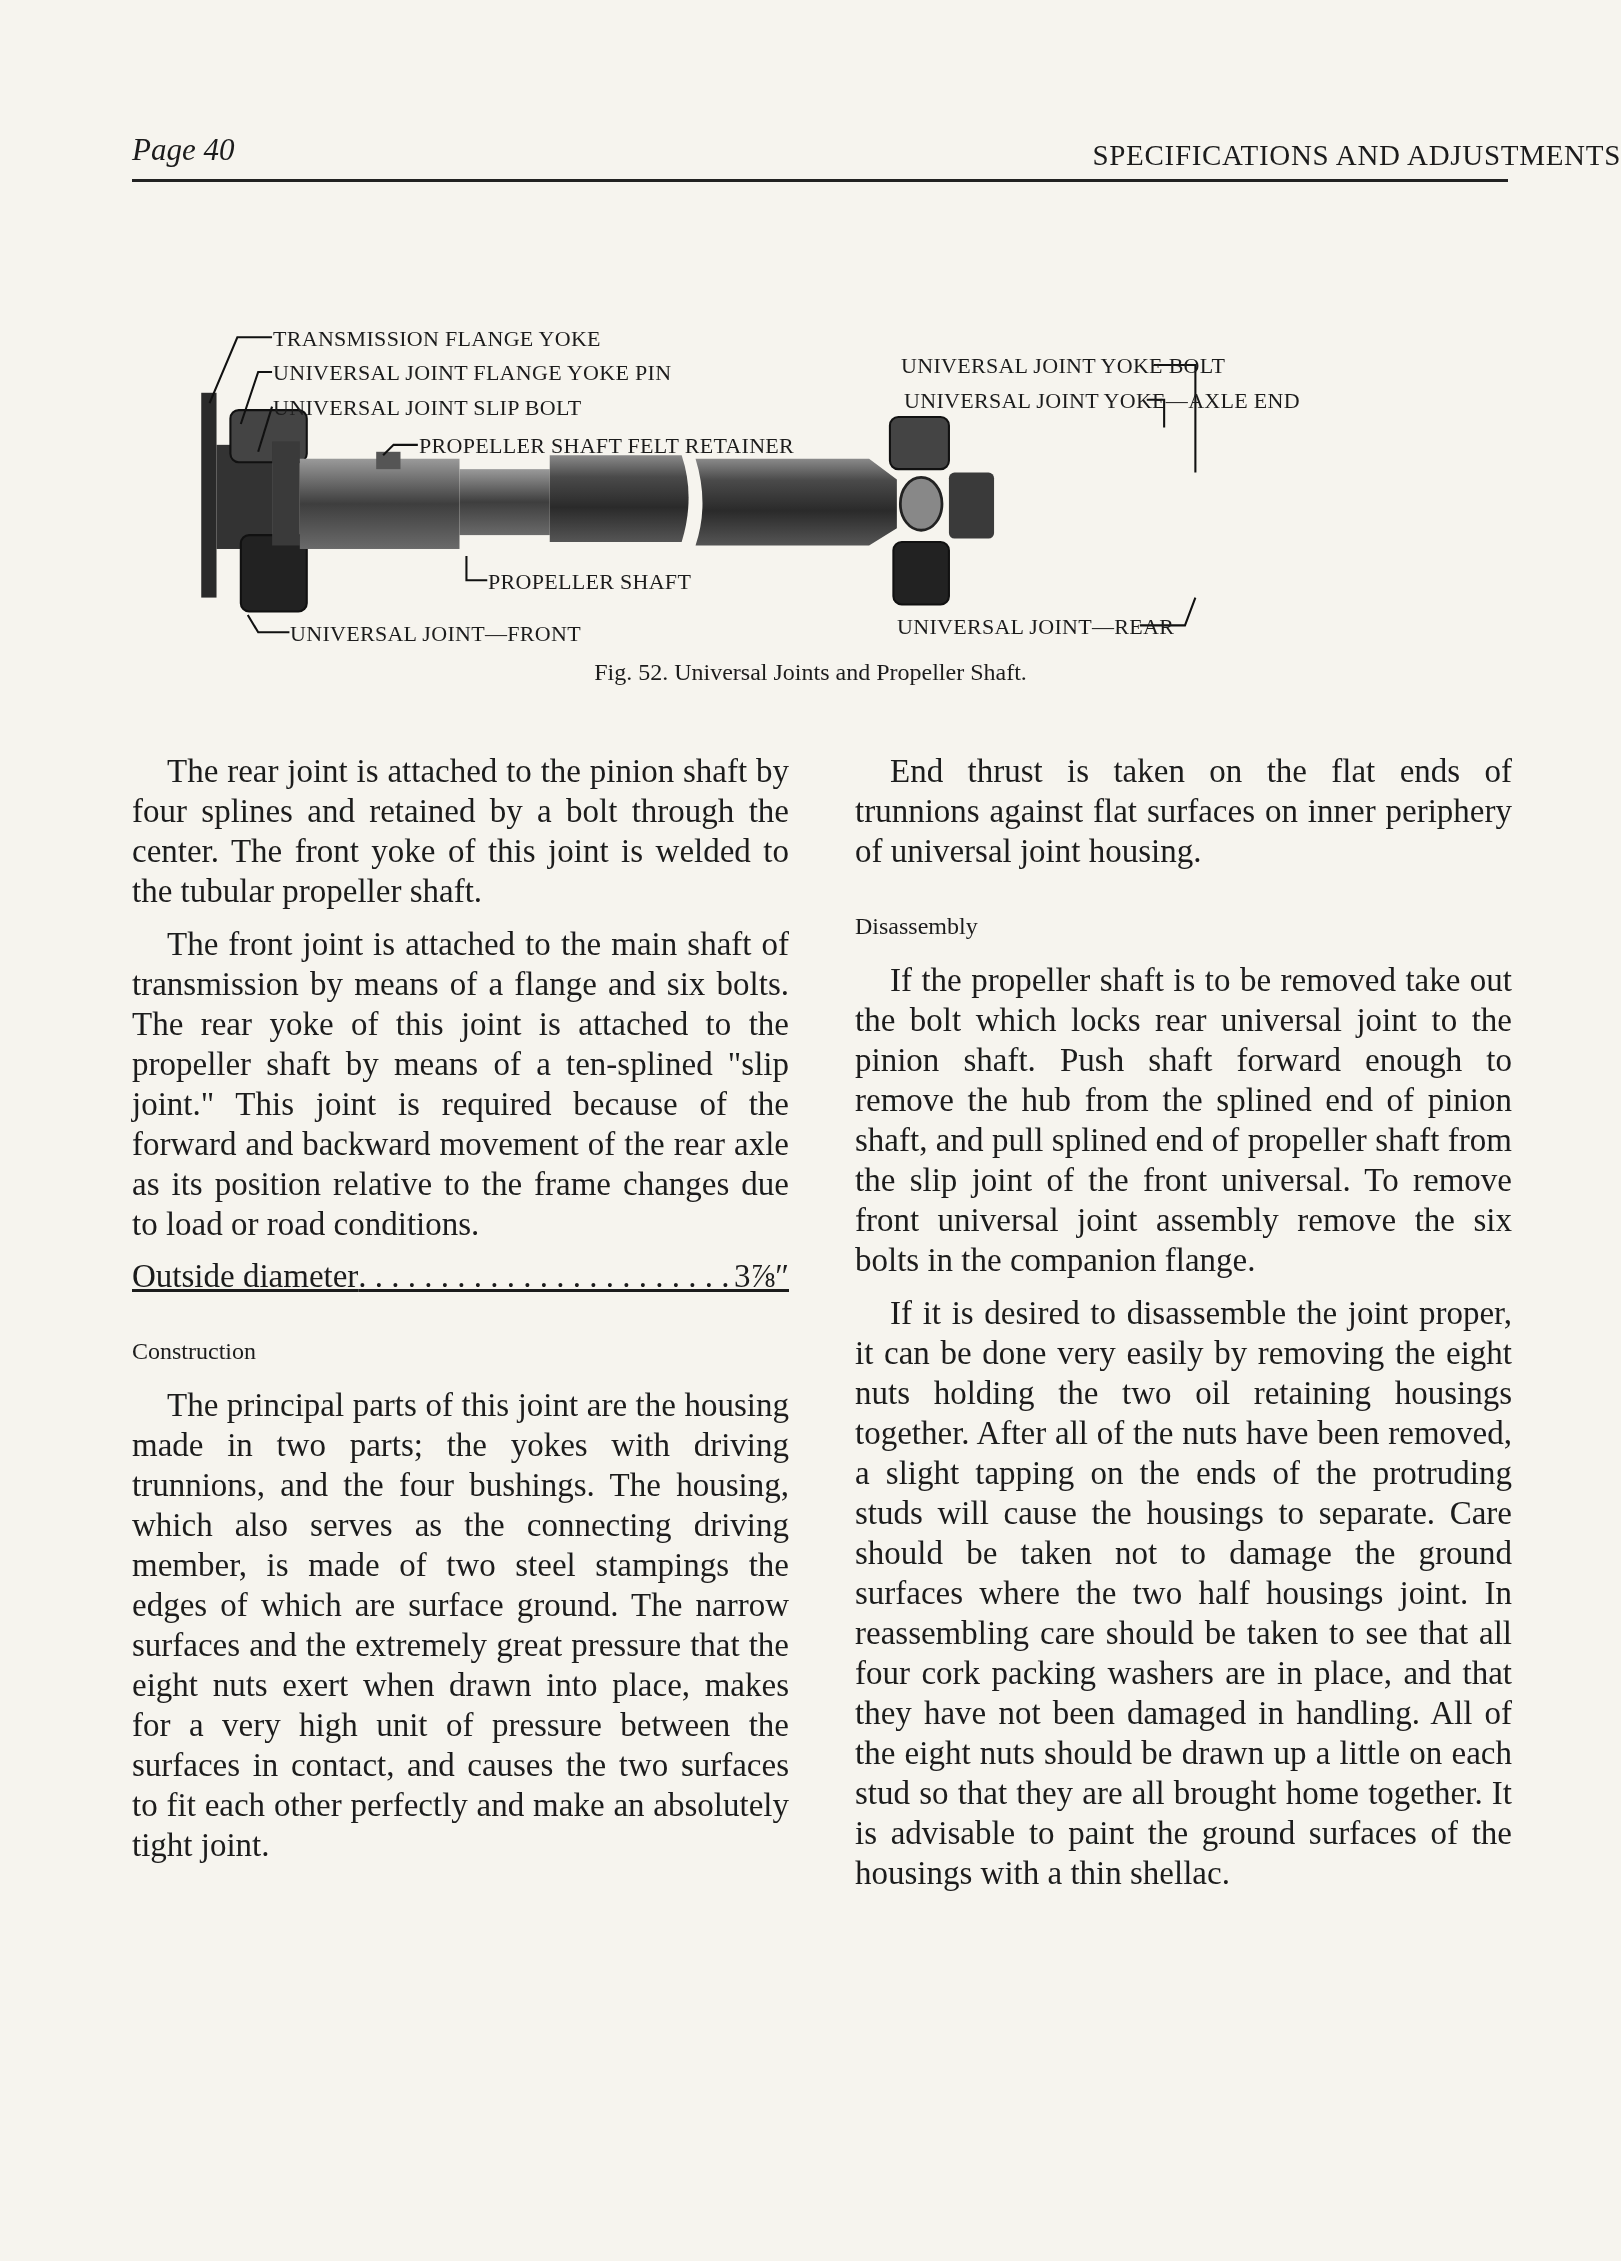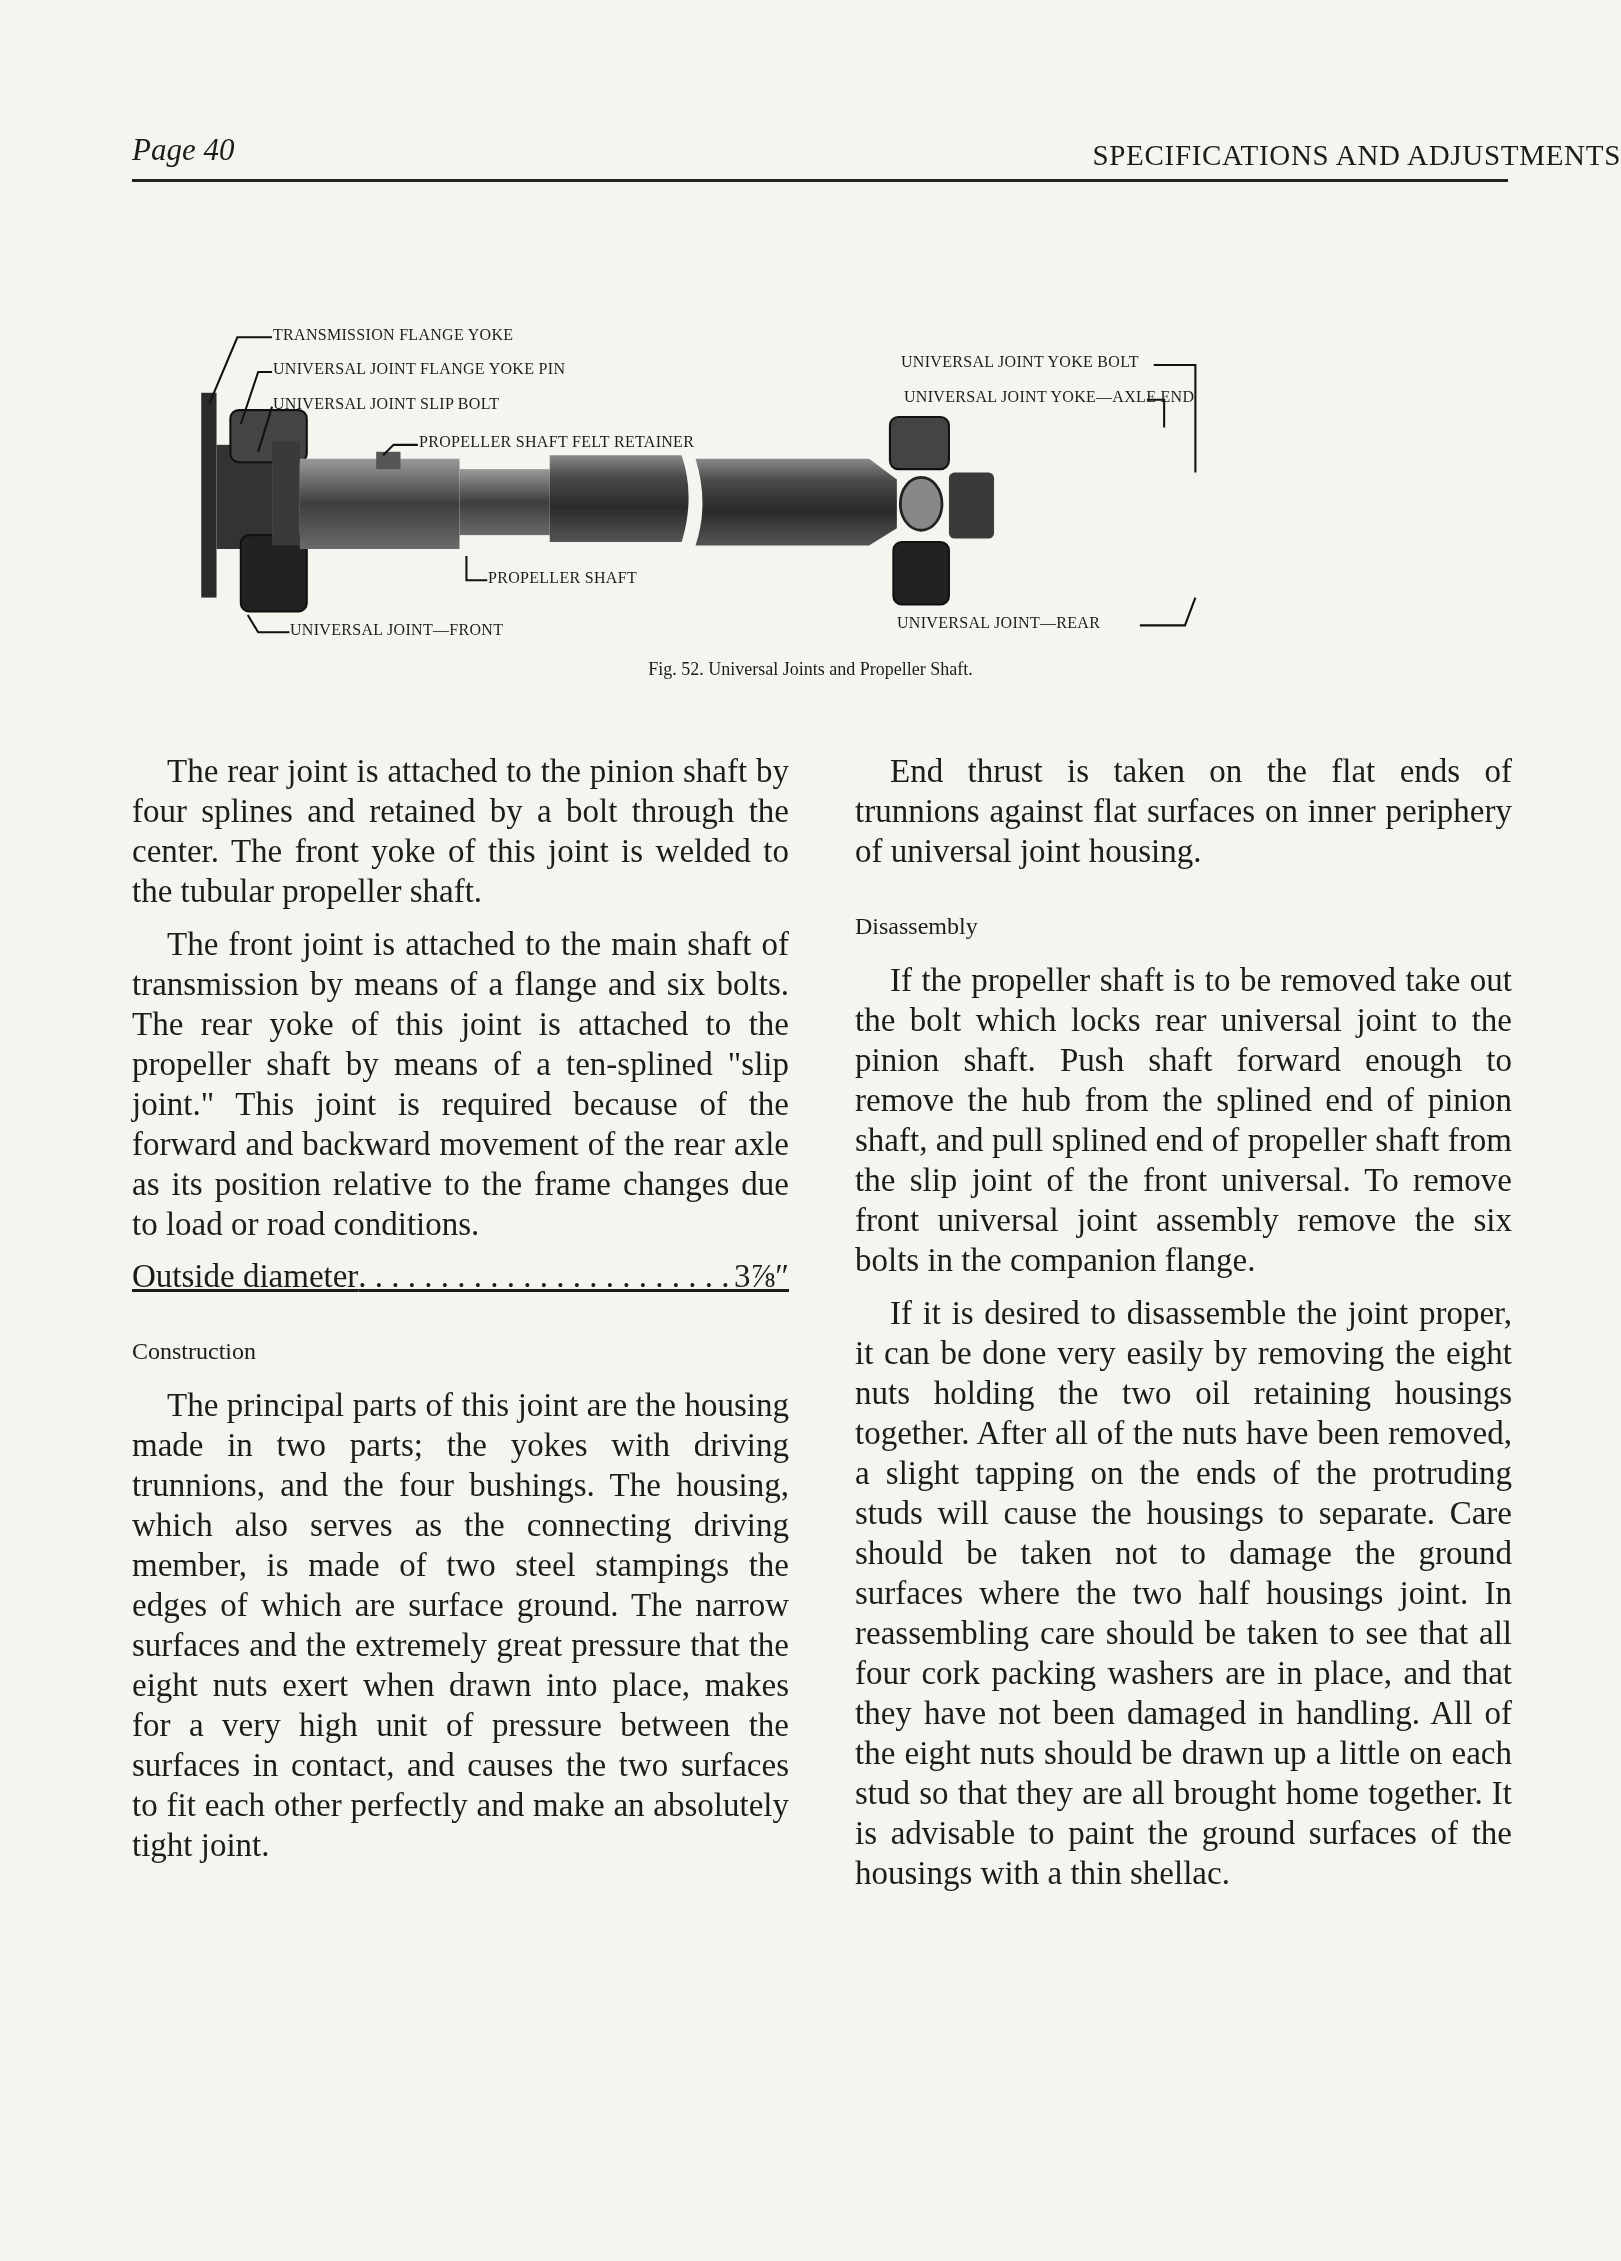--- a/index.html
+++ b/index.html
@@ -2,22 +2,22 @@
 <html style="font-size:11px"><head>
 <meta charset="utf-8">
 <style>
   html, body { margin:0; padding:0; }
   body { width:1621px; height:2261px; background:#f6f4ee; position:relative; overflow:hidden; color:#1c1c1c; font-family:"Liberation Serif","DejaVu Serif",serif; }
   .hdr-page { position:absolute; left:132px; top:132px; font-size:31px; font-style:italic; }
   .hdr-title { position:absolute; left:0; width:1621px; text-align:right; top:139px; font-size:29px; letter-spacing:0.7px; }
   .hdr-rule { position:absolute; left:132px; top:179px; width:1376px; height:2.8px; background:#222; }
 
   .figure { position:absolute; left:195px; top:306px; width:1251px; height:361px; }
-  .lbl { position:absolute; font-size:16px; font-family:"Liberation Serif",serif; white-space:nowrap; letter-spacing:0.3px; }
-  .caption { position:absolute; left:0; width:1621px; top:659px; text-align:center; font-size:18px; }
+  .lbl { position:absolute; font-size:22px; font-family:"Liberation Serif",serif; white-space:nowrap; letter-spacing:0.3px; }
+  .caption { position:absolute; left:0; width:1621px; top:659px; text-align:center; font-size:24px; }
 
   .col { position:absolute; top:751px; font-size:33px; line-height:40px; text-align:justify; }
   .col.left { left:132px; width:657px; }
   .col.right { left:855px; width:657px; }
   .col p { margin:0 0 12.5px 0; text-indent:35px; hyphens:auto; }
   .col h3 { margin:35px 0 14px 0; font-size:24px; font-weight:normal; }
   .spec { display:flex; font-size:33px; line-height:40px;text-decoration:underline; }
   .spec .name { white-space:nowrap; }
   .spec .dots { flex:1; overflow:hidden; white-space:nowrap; letter-spacing:4.2px; }
   .spec .dots::after { content:". . . . . . . . . . . . . . . . . . . . . . . . . . . . . . . . . . . . . . . . . . . . . . . . . . . ."; letter-spacing:0; }

